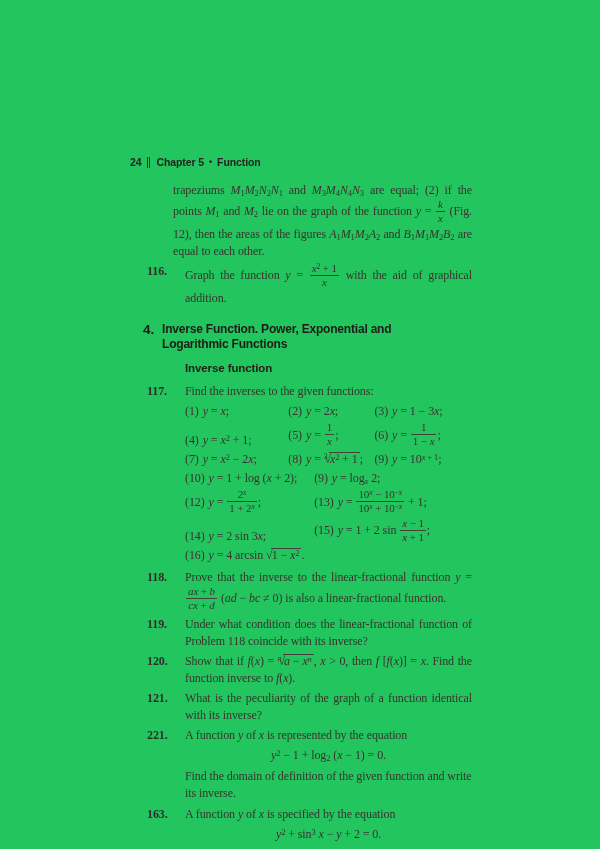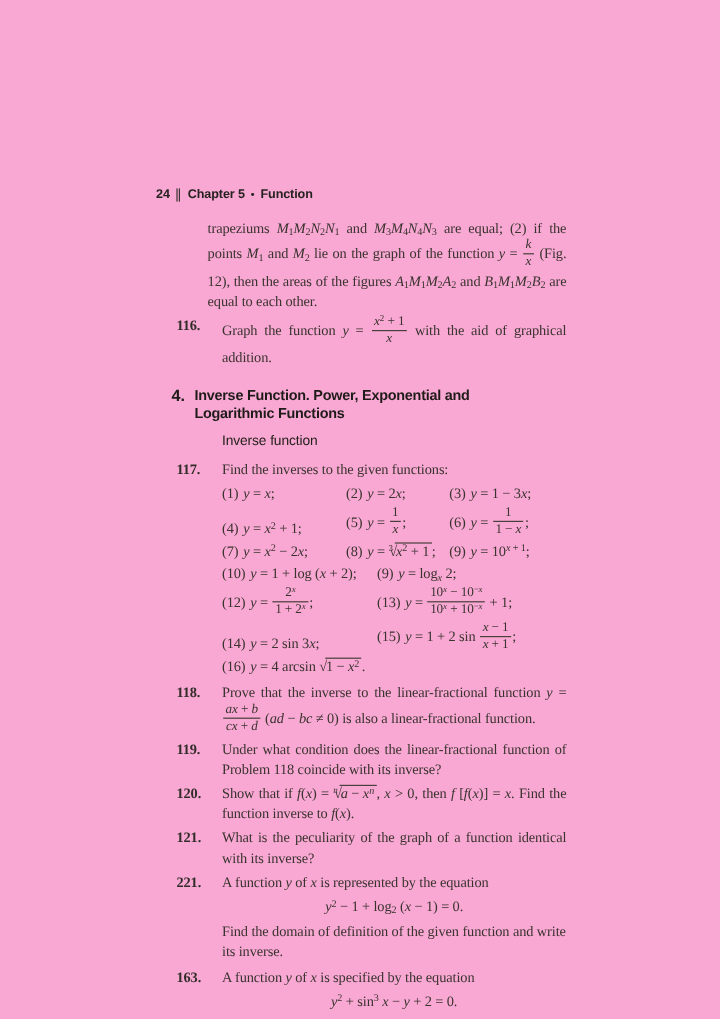--- a/index.html
+++ b/index.html
@@ -1,19 +1,19 @@
 <!DOCTYPE html>
 <html><head>
 <meta charset="utf-8">
 <style>
   html,body { margin:0; padding:0; }
   body { background:#e9e7e4; }
   .page {
     position:relative; width:600px; height:849px; margin:0 auto;
-    background:#f9a8d4; overflow:hidden;
+    background:#22c55e; overflow:hidden;
     font-family:"Liberation Serif", serif;
     color:#3a332e;
   }
   .content { position:absolute; left:130px; top:156px; width:342px; }
 
   
   .running-head {
     display:flex; align-items:center; gap:6px;
     font-family:"Liberation Sans", sans-serif;
     font-weight:bold; font-size:10.5px; color:#262220;
@@ -58,21 +58,21 @@
   }
 
   
   .s4 { display:flex; margin:15px 0 11px; font-family:"Liberation Sans", sans-serif; }
   .s4 .s4num { flex:0 0 32px; box-sizing:border-box; padding-left:13px;
     font-weight:bold; font-size:13.5px; color:#1f1b18; }
   .s4 .s4title { font-weight:bold; font-size:12px; line-height:1.22;
     color:#1f1b18; letter-spacing:-0.2px; }
   .subhead {
     margin:0 0 9px 13px; font-family:"Liberation Sans", sans-serif;
-    font-weight:normal; font-size:11.5px; color:#242019; letter-spacing:-0.1px;padding-left:42px;
+    font-weight:bold; font-size:11.5px; color:#242019; letter-spacing:-0.1px;padding-left:42px;
   }
 
   
   .fnrow { display:flex; margin-bottom:2px; align-items:flex-end; }
   .fnrow .item { white-space:nowrap; }
   .r3 .c1 { flex:0 0 36%; } .r3 .c2 { flex:0 0 30%; } .r3 .c3 { flex:0 0 34%; }
   .r2 .c1 { flex:0 0 45%; } .r2 .c2 { flex:0 0 55%; }
   .plabel { margin-right:4px; }
   .p117-intro { margin-bottom:3px; }
 

